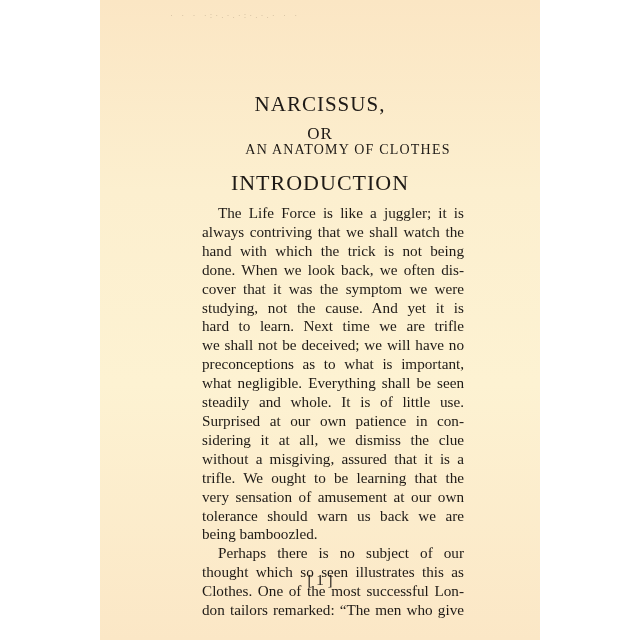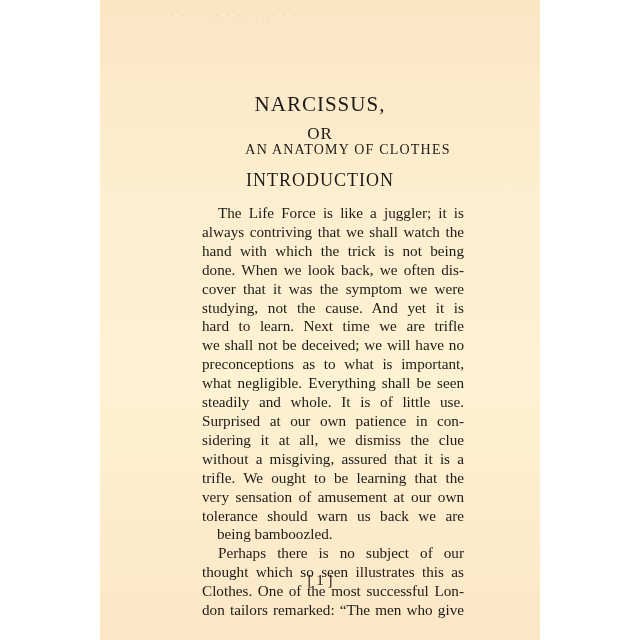--- a/index.html
+++ b/index.html
@@ -24,28 +24,28 @@
     .or {
       position: absolute; top: 124px; left: 0; width: 440px; text-align: center;
       font-size: 17px; letter-spacing: 1px;
     }
     .subtitle {
       position: absolute; top: 142px; left: 0; width: 440px; text-align: center;
       font-size: 14px; letter-spacing: 1.2px; margin-left: 28px;
     }
     .heading {
       position: absolute; top: 170px; left: 0; width: 440px; text-align: center;
-      font-size: 18px; letter-spacing: 1px;
+      font-size: 22px; letter-spacing: 1px;
     }
     .body {
       position: absolute; top: 204px; left: 102px; width: 262px;
       font-size: 15.2px; line-height: 18.9px;
     }
     .line { display: block; white-space: nowrap; text-align: justify; text-align-last: justify; }
-    .line.last { text-align-last: left; margin-left: 15px; }
+    .line.last { text-align-last: left; }
     .line.indent { padding-left: 16px; }
     .folio {
       position: absolute; top: 572px; left: 0; width: 440px; text-align: center;
       font-size: 15px;
     }
   </style>
 </head>
 <body>
 
 <div class="page">

